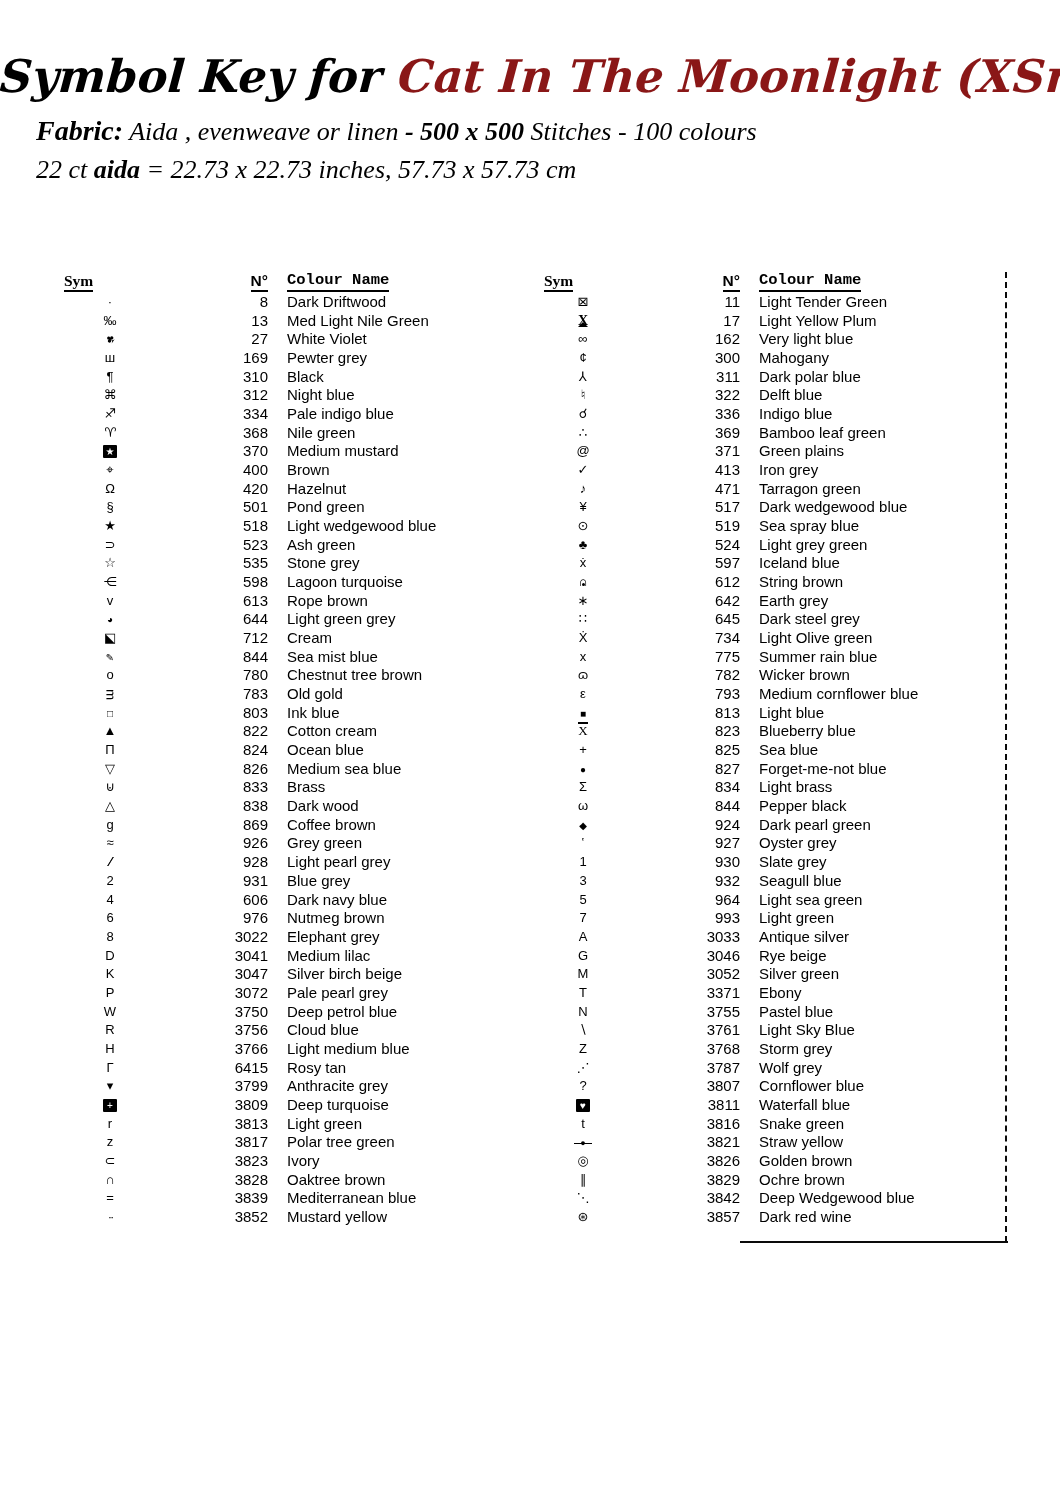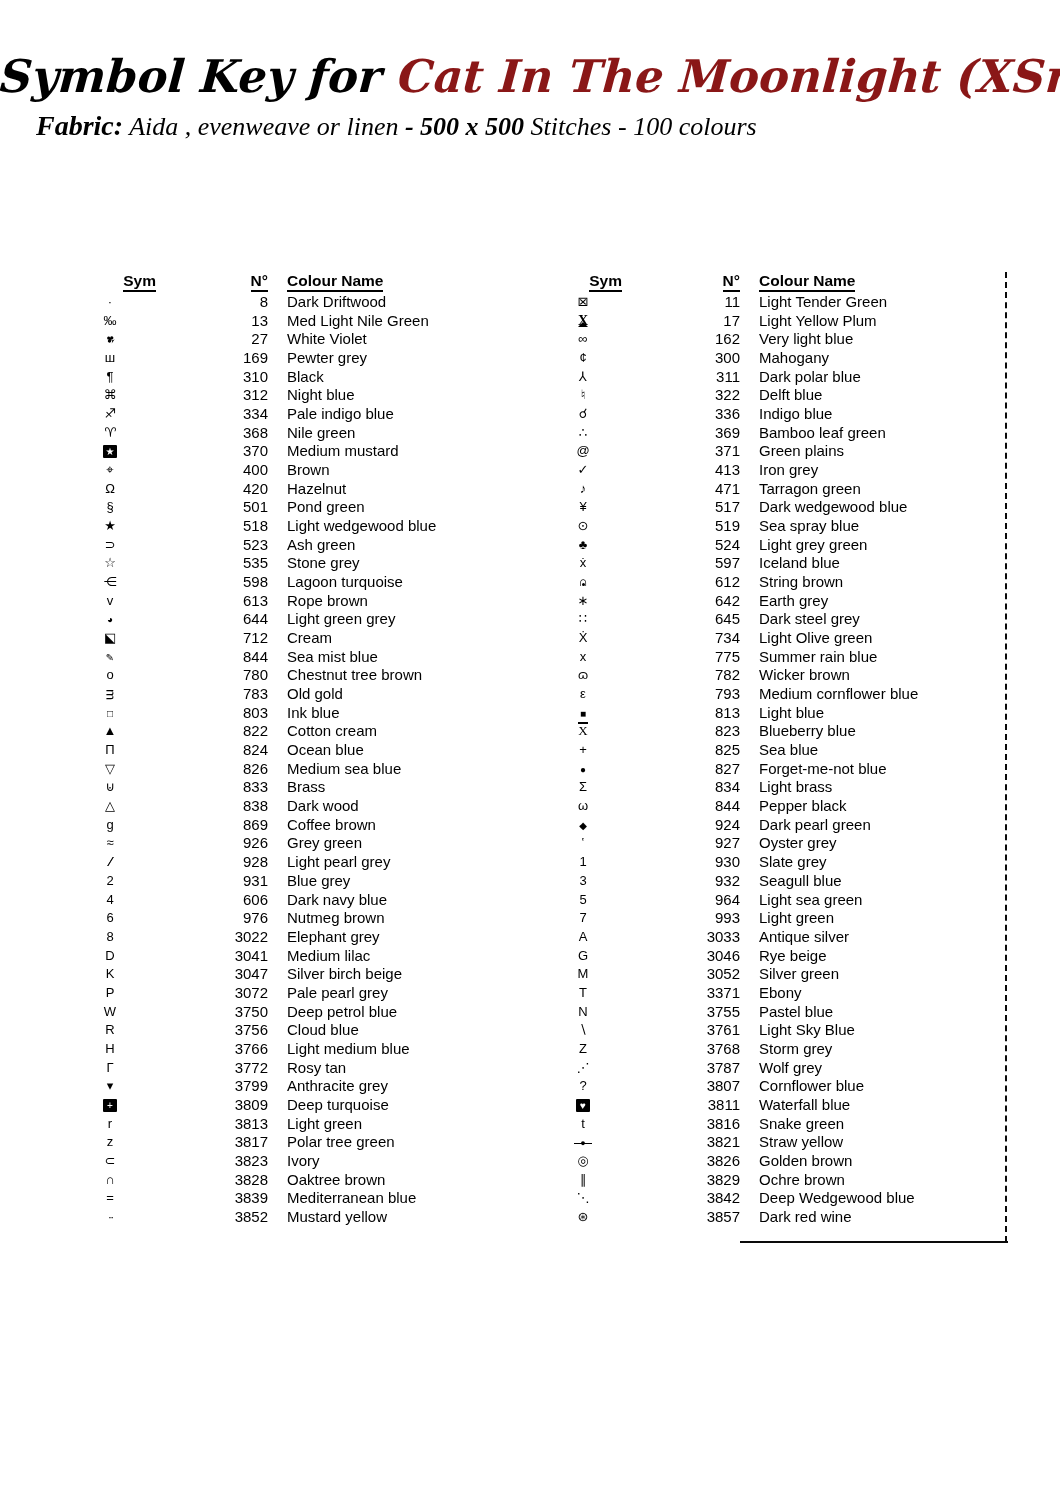--- a/index.html
+++ b/index.html
@@ -16,37 +16,37 @@
     font-family:"DejaVu Serif","Liberation Serif",serif;
     font-style:italic;font-weight:bold;font-size:45px;white-space:nowrap;
     transform:skewX(-4deg);
   }
   .title .t-name{margin-left:16px;}
 
   
   .fabric{
     position:absolute;left:36px;top:112px;
     font-family:"Liberation Serif","DejaVu Serif",serif;
-    font-style:italic;font-size:26px;line-height:27px;white-space:nowrap;
+    font-style:italic;font-size:26px;line-height:38px;white-space:nowrap;
   }
   .fabric .lbl{font-weight:bold;font-size:28px;font-style:italic;}
   .fabric b{font-weight:bold;}
 
   
   .key{position:absolute;top:272px;}
   .key-left{left:64px;width:460px;}
   .key-right{left:544px;width:462px;}
 
   .khead{display:grid;height:21px;font-weight:bold;font-size:15.5px;align-items:start;}
   .key-left .khead,.key-left .row{grid-template-columns:92px 112px auto;}
   .key-right .khead,.key-right .row{grid-template-columns:78px 118px auto;}
   .khead .h{line-height:17px;}
-  .h-sym{text-align:right;}
+  .h-sym{text-align:left;font-family:Liberation Serif, serif;}
   .h-num{text-align:right;}
-  .h-name{padding-left:19px;}
+  .h-name{padding-left:19px;font-family:Liberation Mono, monospace;}
   .khead .u{display:inline-block;border-bottom:2px solid #000;padding-bottom:1px;}
 
   .row{display:grid;height:18.68px;font-size:15px;align-items:center;}
   .cell-sym{text-align:center;line-height:18.68px;font-size:13px;}
   .cell-num{text-align:right;line-height:18.68px;}
   .cell-name{padding-left:19px;line-height:18.68px;white-space:nowrap;}
 
   .g{display:inline-block;line-height:1;}
   .g.sm{font-size:10px;}
   .g.tight{letter-spacing:-2px;}
@@ -72,20 +72,23 @@
 <div class="page">
 
   <div class="title">
     <span class="t-prefix">Symbol Key for</span><span class="t-name" style="color: rgb(138, 23, 23);">Cat In The Moonlight (XSr)</span>
   </div>
 
   <div class="fabric">
     <div class="fline">
       <span class="lbl">Fabric:</span><span>  Aida , evenweave or  linen </span><b>- 500 x 500</b><span> Stitches - 100 colours</span>
     </div>
+    <div class="fline">
+      <span>22 ct </span><b>aida</b><span></span><b></b><span> = 22.73 x 22.73 inches, 57.73 x 57.73 cm</span>
+    </div>
   </div>
 
   <div class="key key-left">
     <div class="khead">
       <span class="h h-sym"><span class="u">Sym</span></span>
       <span class="h h-num"><span class="u">N°</span></span>
       <span class="h h-name"><span class="u">Colour Name</span></span>
     </div>
     <div class="krows">
   <div class="row">
@@ -329,21 +332,21 @@
   </div>
 
   <div class="row">
     <span class="cell-sym"><span class="g">H</span></span>
     <span class="cell-num">3766</span>
     <span class="cell-name">Light medium blue</span>
   </div>
 
   <div class="row">
     <span class="cell-sym"><span class="g">Γ</span></span>
-    <span class="cell-num">3772</span>
+    <span class="cell-num">6415</span>
     <span class="cell-name">Rosy tan</span>
   </div>
 
   <div class="row">
     <span class="cell-sym"><span class="g">▾</span></span>
     <span class="cell-num">3799</span>
     <span class="cell-name">Anthracite grey</span>
   </div>
 
   <div class="row">

